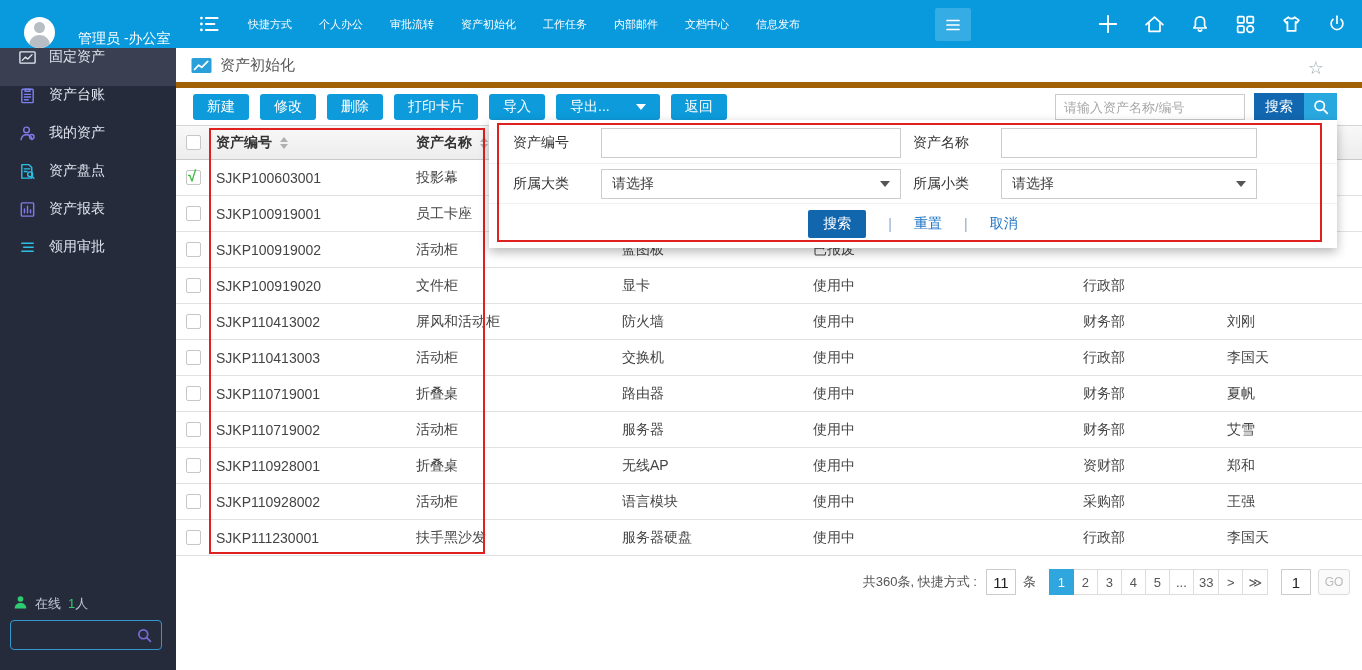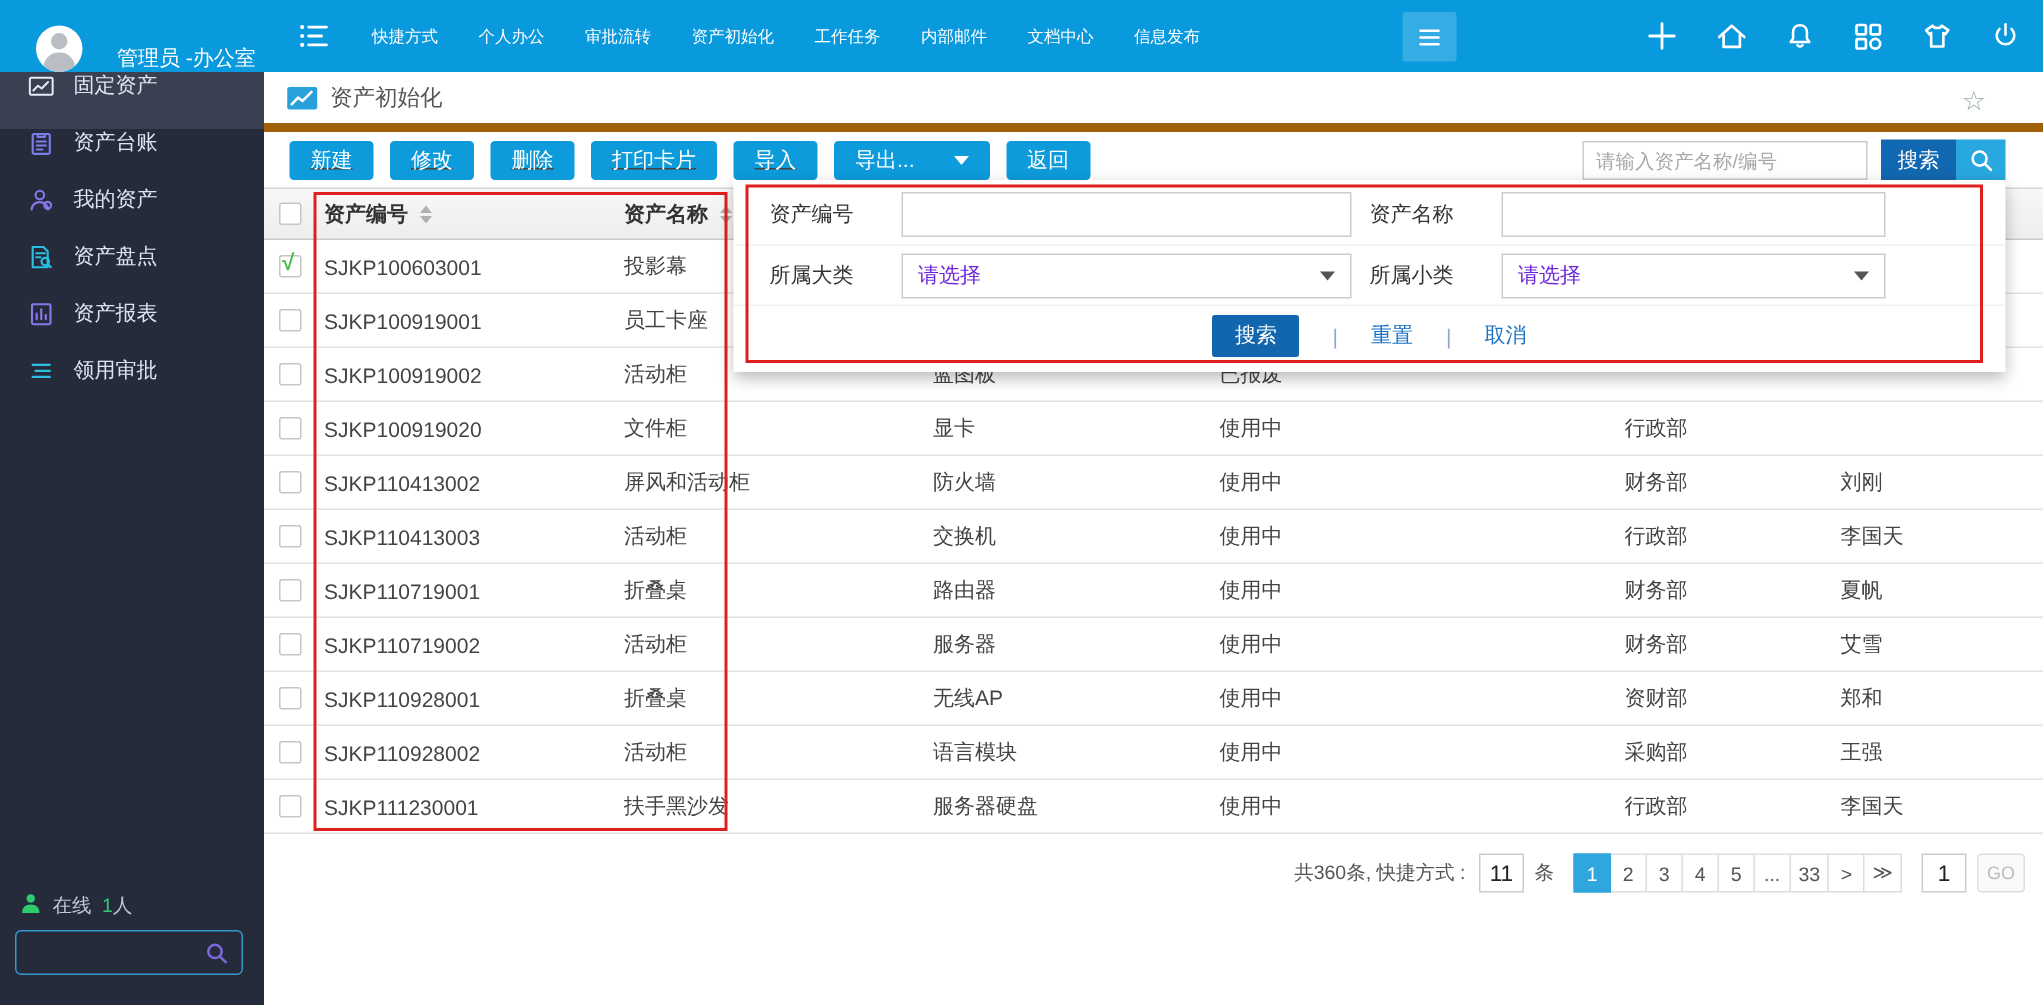--- a/index.html
+++ b/index.html
@@ -79,21 +79,21 @@
   
   .popup { position:absolute; left:489px; top:120px; width:848px; height:128px; background:#fff; box-shadow:0 4px 10px rgba(0,0,0,.28); z-index:30; }
   .popup-red { position:absolute; left:8px; top:3px; width:825px; height:119px; border:2px solid #E01F1F; pointer-events:none; }
   .popup-row { height:40px; display:flex; align-items:center; padding:0 24px; }
   .popup-row.first { margin-top:3px; }
   .popup-row + .popup-row { border-top:1px solid #f1f1f1; }
   .p-field { width:50%; display:flex; align-items:center; }
   .p-label { width:88px; color:#333; flex:none; }
   .p-input { width:300px; height:30px; border:1px solid #ccc; outline:none; padding:0 8px; font-family:inherit; }
   .p-field.second .p-input { width:256px; }
-  .p-select { width:300px; height:30px; border:1px solid #ccc; display:flex; align-items:center; justify-content:space-between; padding:0 10px; color:#6d28d9; cursor:pointer; background:#fff; }
+  .p-select { width:300px; height:30px; border:1px solid #ccc; display:flex; align-items:center; justify-content:space-between; padding:0 10px; color:#404040; cursor:pointer; background:#fff; }
   .p-field.second .p-select { width:256px; }
   .caret-d { width:0; height:0; border-left:5px solid transparent; border-right:5px solid transparent; border-top:6px solid #555; }
   .popup-actions { justify-content:center; gap:0; }
   .p-search-btn { width:58px; height:28px; background:#1266AD; color:#fff; border:none; border-radius:2px; font-size:14px; cursor:pointer; font-family:inherit; }
   .p-sep { color:#8FA8CC; margin:0 22px; }
   .p-link { color:#1A72C4; cursor:pointer; font-size:14px; }
 
   
   .annot-table { position:absolute; left:209px; top:128px; width:276px; height:426px; border:2px solid #E01F1F; z-index:20; pointer-events:none; }
 </style>
@@ -285,21 +285,21 @@
         <svg width="21" height="17" viewBox="0 0 21 17">
           <rect x="0.5" y="1" width="20" height="15" rx="1.5" fill="#2AA0DB"></rect>
           <path d="M3.5 12.5l4.2-4.4 3 2.2 6-6" stroke="#fff" fill="none" stroke-width="1.7" stroke-linecap="round" stroke-linejoin="round"></path>
         </svg>
       </span>
     <span class="page-title">资产初始化</span>
     <span class="star">☆</span>
   </div>
 
   <div class="toolbar">
-    <span id="toolbar-buttons" style="display:flex;align-items:flex-end;text-decoration:underline;">
+    <span id="toolbar-buttons" style="display:flex;align-items:flex-end;">
         <button class="tbtn">新建</button>
         <button class="tbtn">修改</button>
         <button class="tbtn">删除</button>
         <button class="tbtn">打印卡片</button>
         <button class="tbtn">导入</button>
       </span>
     <button class="tbtn export">
       <span>导出...</span>
       <span class="caret-w"></span>
     </button>

